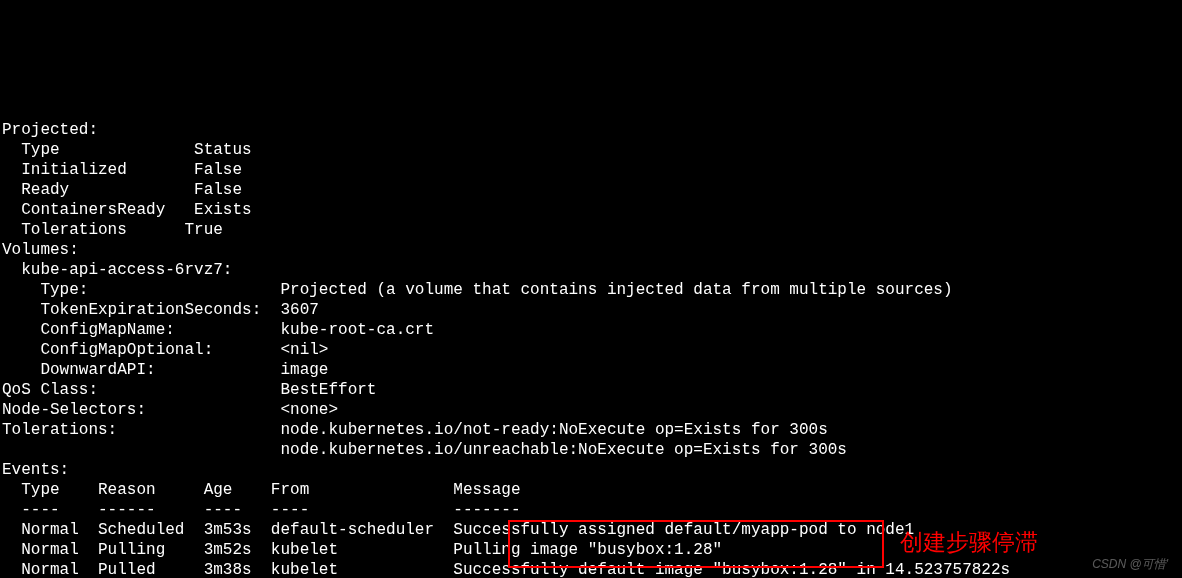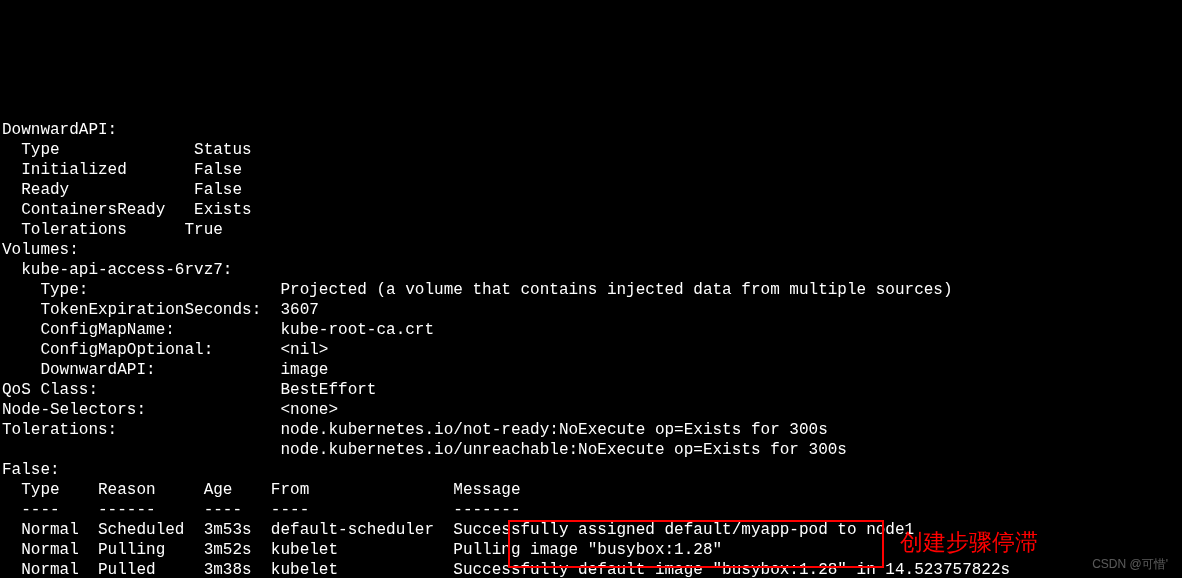--- a/index.html
+++ b/index.html
@@ -35,45 +35,45 @@
     font-family: Arial, sans-serif;
     font-size: 12px;
   }
 </style>
 </head>
 <body>
 
 
 
 <div class="term">
-<span>DownwardAPI:</span>
+<span>Projected:</span>
 <span>  Type              Status</span>
 <span>  Initialized       False</span>
 <span>  Ready             False</span>
 <span>  ContainersReady   Exists</span>
 <span>  Tolerations      True</span>
 <span>Volumes:</span>
 <span>  kube-api-access-6rvz7:</span>
 <span>    Type:                    Projected (a volume that contains injected data from multiple sources)</span>
 <span>    TokenExpirationSeconds:  3607</span>
 <span>    ConfigMapName:           kube-root-ca.crt</span>
 <span>    ConfigMapOptional:       &lt;nil&gt;</span>
 <span>    DownwardAPI:             image</span>
 <span>QoS Class:                   BestEffort</span>
 <span>Node-Selectors:              &lt;none&gt;</span>
 <span>Tolerations:                 node.kubernetes.io/not-ready:NoExecute op=Exists for 300s</span>
 <span>                             node.kubernetes.io/unreachable:NoExecute op=Exists for 300s</span>
-<span>False:</span>
+<span>Events:</span>
 <span>  Type    Reason     Age    From               Message</span>
 <span>  ----    ------     ----   ----               -------</span>
 <span>  Normal  Scheduled  3m53s  default-scheduler  Successfully assigned default/myapp-pod to node1</span>
 <span>  Normal  Pulling    3m52s  kubelet            Pulling image "busybox:1.28"</span>
 <span>  Normal  Pulled     3m38s  kubelet            Successfully default image "busybox:1.28" in 14.523757822s</span>
 
 
 </div>
 
 <div class="annot-box" style="left:508px; top:520px; width:372px; height:44px;"></div>
 <div class="annot-text" style="left:900px; top:532px;">创建步骤停滞</div>
-<div class="watermark" style="right:14px; bottom:4px;">CSDN @可惜'</div>
+<div class="watermark" style="right:14px; bottom:4px;font-style:italic;">CSDN @可惜'</div>
 
 
 
 
 </body></html>

